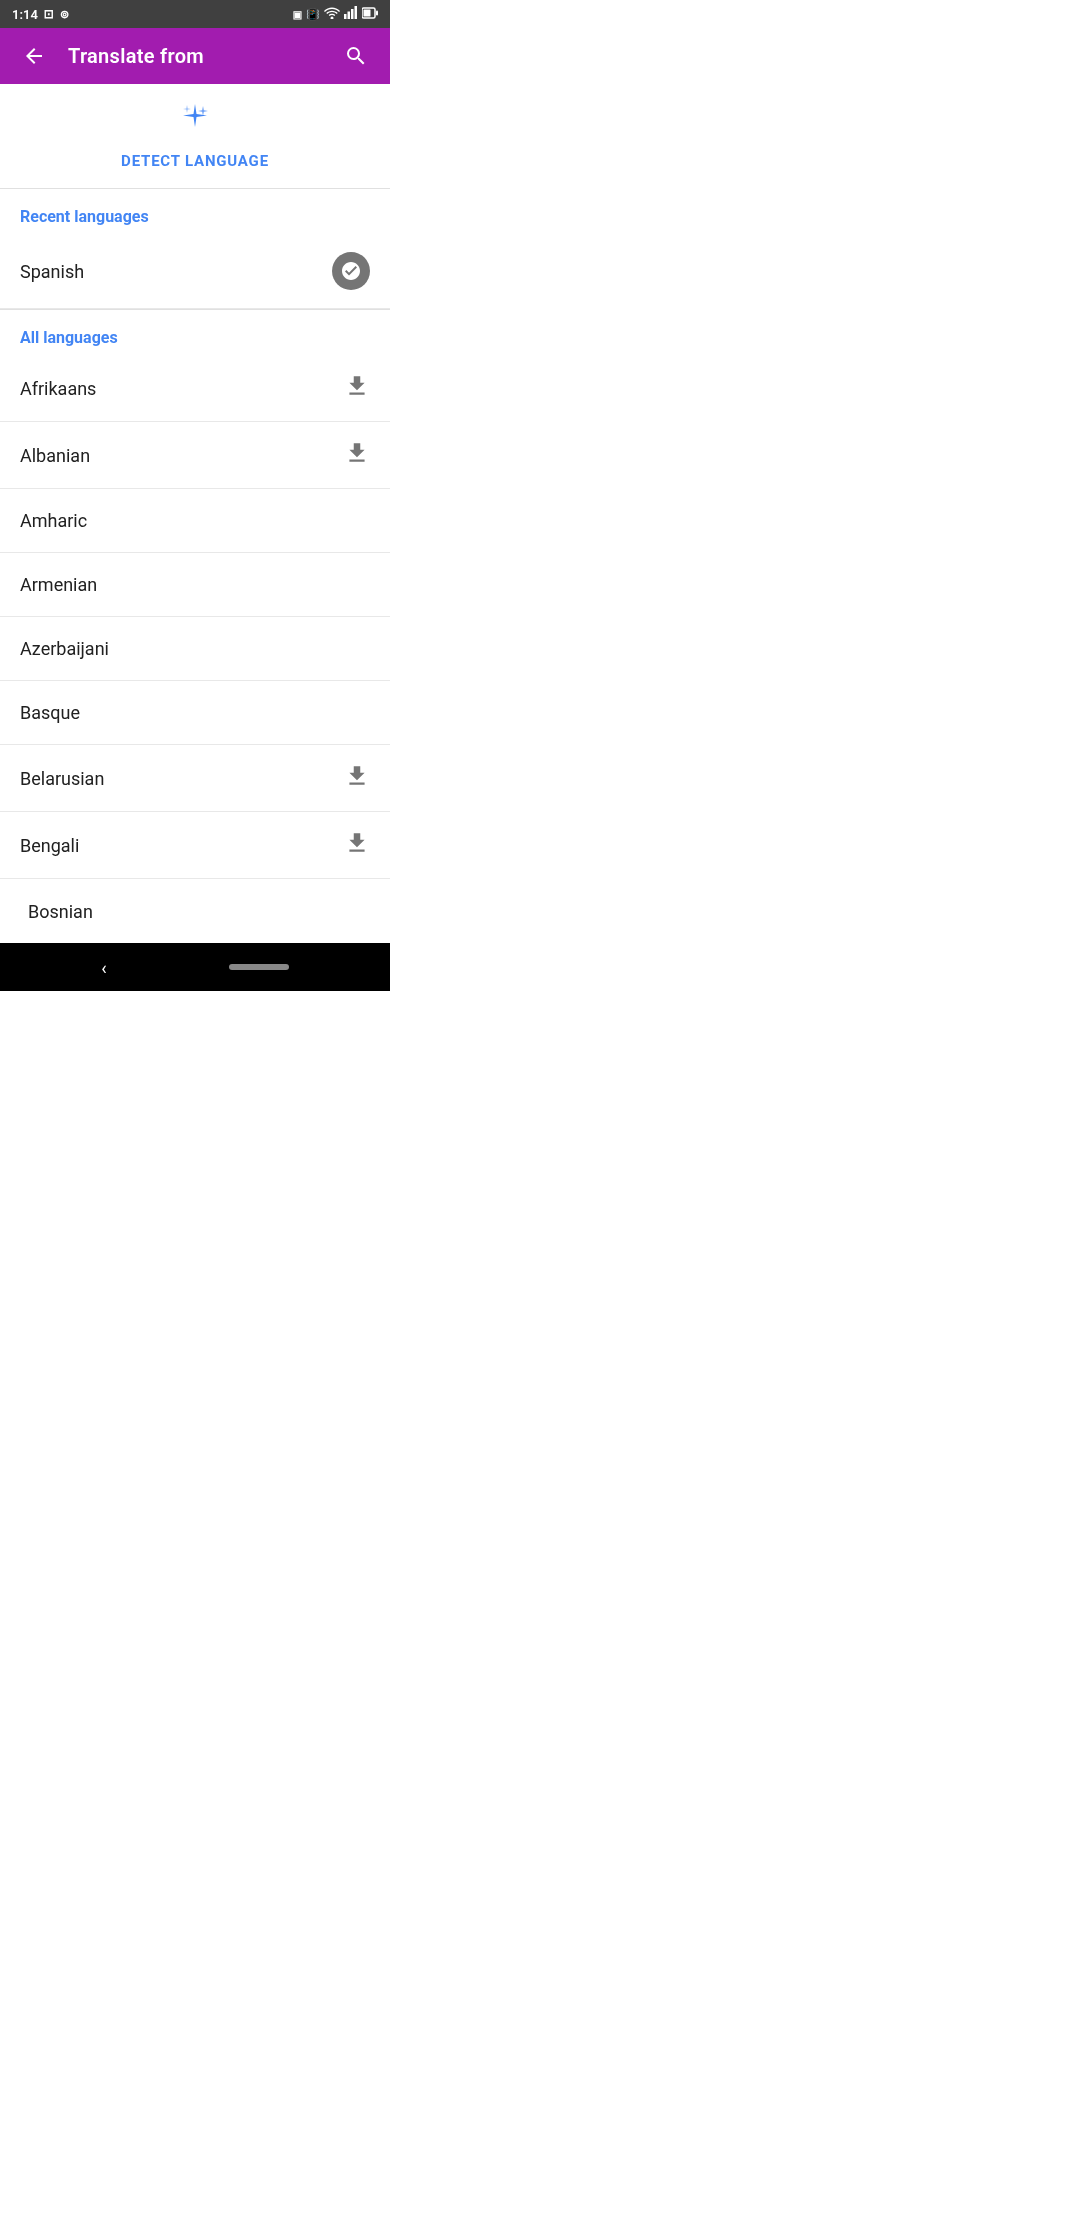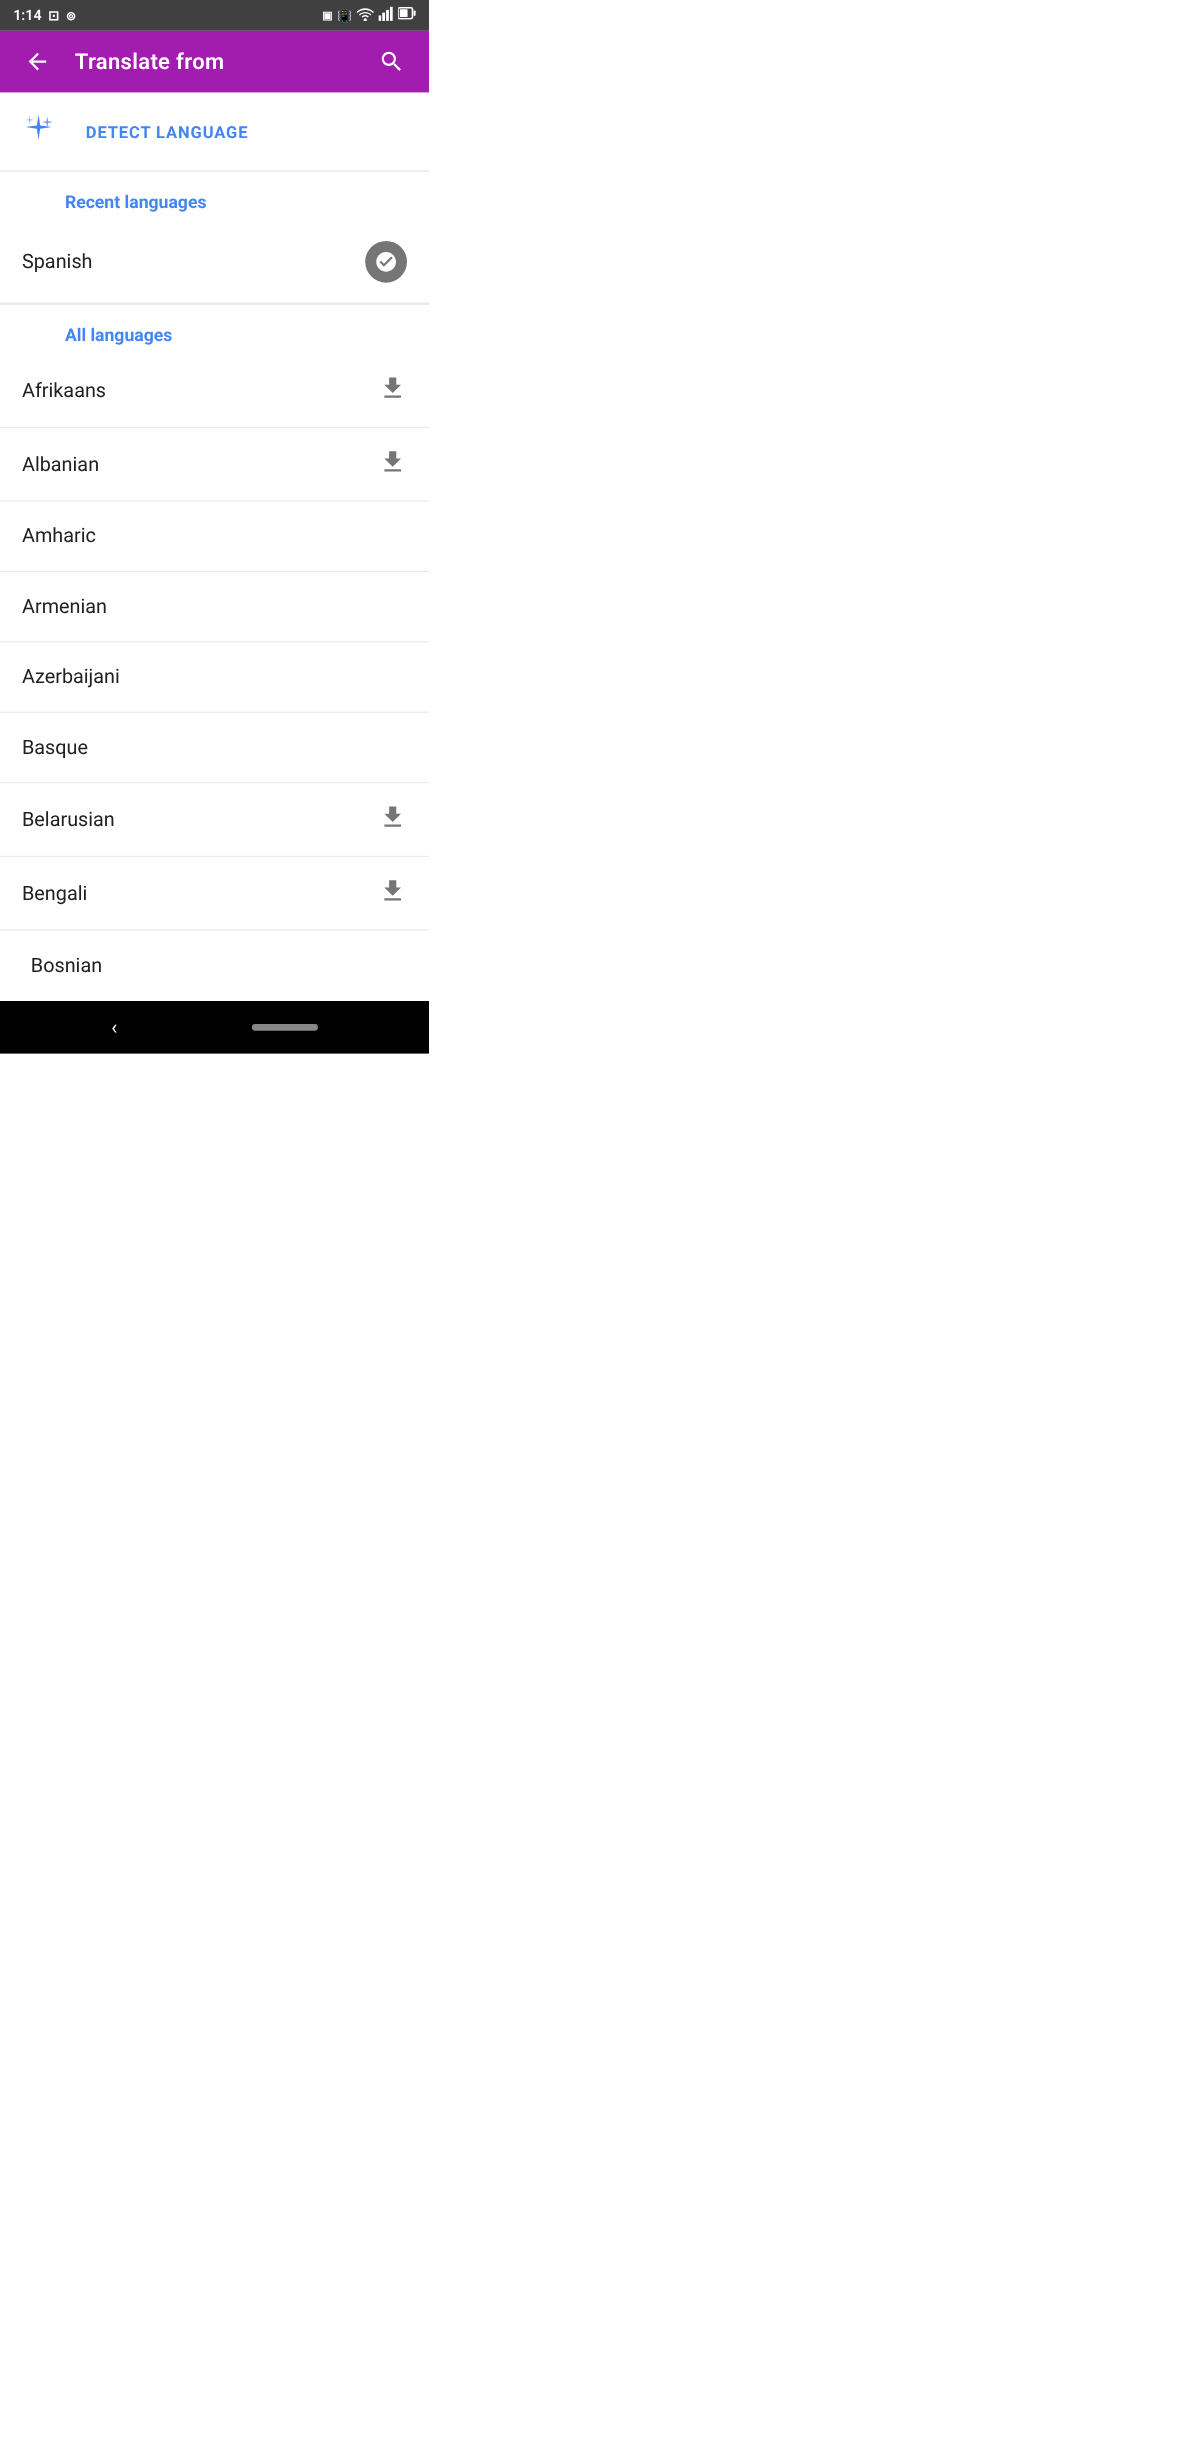--- a/index.html
+++ b/index.html
@@ -63,42 +63,42 @@
       font-size: 20px;
     }
 
     
     .detect-language-row {
       display: flex;
       align-items: center;
       padding: 18px 20px;
       border-bottom: 1px solid #e0e0e0;
       cursor: pointer;
-      gap: 28px;
+      gap: 16px;
+      flex-direction: column;
     }
     .sparkle-icon {
       color: #4285f4;
       font-size: 26px;
       line-height: 1;
     }
     .detect-language-text {
       color: #4285f4;
       font-size: 15px;
       font-weight: 700;
       letter-spacing: 0.8px;
       text-transform: uppercase;
     }
 
     
     .section-header {
       padding: 18px 20px 8px 20px;
       font-size: 16px;
       font-weight: 700;
       color: #4285f4;
-      margin-left: 39px;
     }
 
     
     .language-item {
       display: flex;
       align-items: center;
       justify-content: space-between;
       padding: 18px 20px;
       border-bottom: 1px solid #e8e8e8;
       cursor: pointer;

